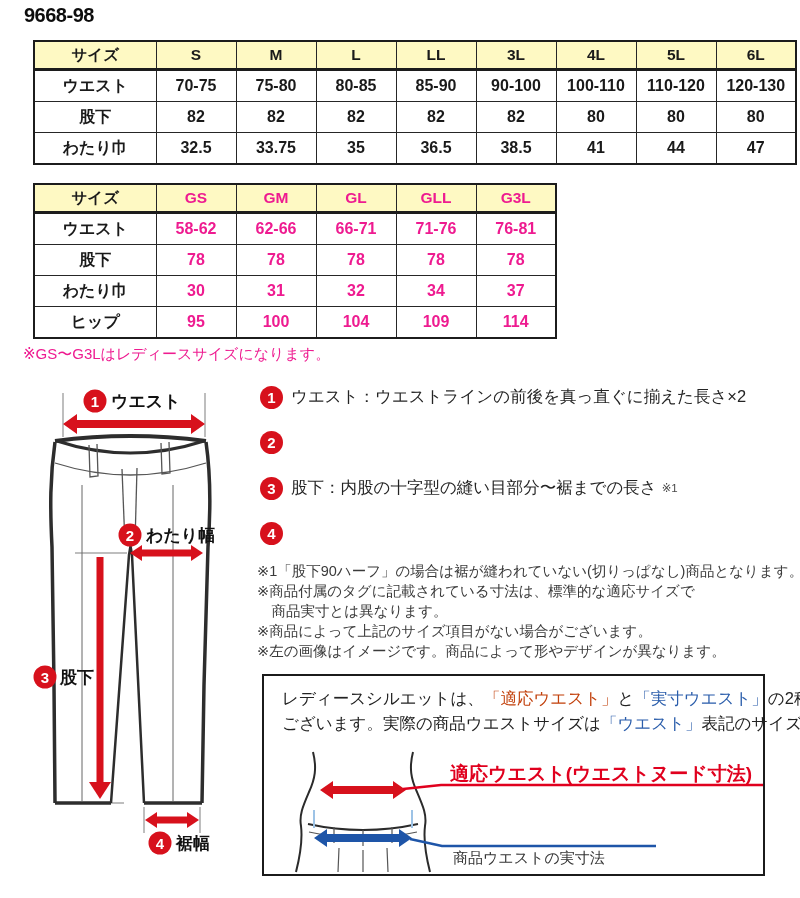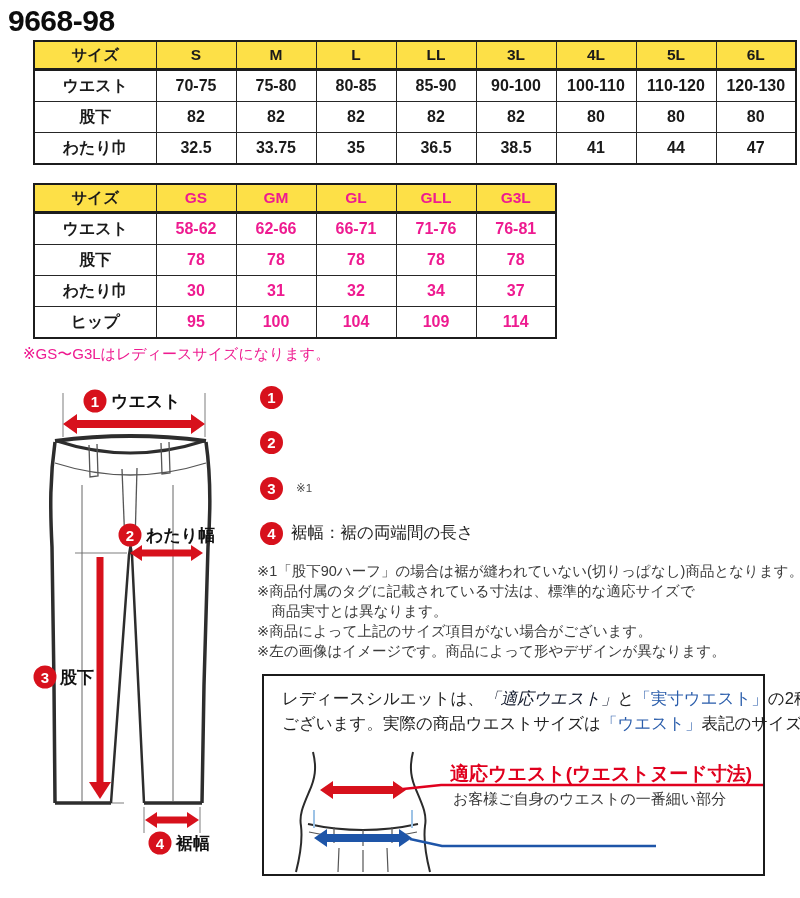--- a/index.html
+++ b/index.html
@@ -2,42 +2,42 @@
 <html><head>
 <meta charset="utf-8">
 <style>
   html,body{margin:0;padding:0;}
   body{
     position:relative;width:800px;height:898px;background:#fff;overflow:hidden;
     font-family:"Liberation Sans","DejaVu Sans",sans-serif;color:#1a1a1a;
   }
   .abs{position:absolute;}
   
-  .title{left:8px;top:4px;font-size:30px;font-weight:800;letter-spacing:-0.5px;color:#0d0d0d;}
+  .title{left:24px;top:4px;font-size:20px;font-weight:800;letter-spacing:-0.5px;color:#0d0d0d;}
   
   table.size{border-collapse:collapse;table-layout:fixed;font-weight:bold;font-size:16px;}
   table.size td{border:1px solid #262626;text-align:center;vertical-align:middle;padding:0;overflow:hidden;}
-  table.size tr.hdr td{background:#fde047;height:26px;border-bottom:3px solid #1c1c1c;font-size:15.5px;}
+  table.size tr.hdr td{background:#fef9c3;height:26px;border-bottom:3px solid #1c1c1c;font-size:15.5px;}
   table.size tr.data td{height:30px;background:#fff;border-top:1.5px solid #2a2a2a;}
   table.size{border:2px solid #1c1c1c;}
   #t2 tr.hdr td.sz, #t2 tr.data td.val{color:var(--pink);}
   .pink-note{left:23px;top:345px;font-size:15px;color:var(--pink);}
   
   .legend-item{position:absolute;left:260px;height:24px;display:flex;align-items:center;white-space:nowrap;}
   .num-circle{width:23px;height:23px;border-radius:50%;background:var(--red);color:#fff;
     font-size:15px;font-weight:bold;display:inline-flex;align-items:center;justify-content:center;
     margin-right:8px;flex:0 0 23px;}
   .legend-text{font-size:16.5px;color:#242424;}
   .legend-suffix{font-size:11.5px;color:#4a4a4a;margin-left:5px;}
   
   .notes{left:257px;top:561px;font-size:14.5px;line-height:20px;color:#3a3a3a;white-space:nowrap;}
   
   .info-box{left:262px;top:674px;width:503px;height:202px;border:2px solid #1b1b1b;box-sizing:border-box;background:#fff;}
   .ib-par{position:absolute;left:18px;top:10px;width:472px;font-size:16.5px;line-height:25px;color:#222;white-space:nowrap;}
-  .t-red{color:#0f172a;font-style:italic;}
+  .t-red{color:#c2410c;}
   .t-blue{color:#2a5dab;}
   .ib-label-red{position:absolute;left:186px;top:85px;font-size:19px;font-weight:bold;color:#e0001e;white-space:nowrap;}
   .ib-desc-red{position:absolute;left:189px;top:114px;font-size:15px;color:#333;white-space:nowrap;}
   .ib-label-blue{position:absolute;left:186px;top:143px;font-size:19px;font-weight:bold;color:#1e55a8;white-space:nowrap;}
   .ib-desc-blue{position:absolute;left:189px;top:173px;font-size:15px;color:#333;white-space:nowrap;}
   :root{--pink:#ee1b90;--red:#d7111c;--blue:#1e55a8;}
   svg text.anno{font-family:"Liberation Sans","DejaVu Sans",sans-serif;font-weight:bold;}
 </style>
 </head>
 <body>
@@ -198,31 +198,32 @@
     <text class="anno" x="35" y="298" font-size="17" fill="#111">股下</text>
 
     <circle cx="135" cy="458" r="11.5" fill="#d7111c"></circle>
     <text class="anno" x="135" y="463.5" font-size="15" fill="#fff" text-anchor="middle">4</text>
     <text class="anno" x="151" y="464" font-size="17" fill="#111">裾幅</text>
   </g>
 </svg>
 
 <div class="legend-item" style="top:385px;">
   <span class="num-circle">1</span>
+  <span class="legend-text">ウエスト：ウエストラインの前後を真っ直ぐに揃えた長さ×2</span>
 </div>
 <div class="legend-item" style="top:430px;">
   <span class="num-circle">2</span>
 </div>
 <div class="legend-item" style="top:476px;">
   <span class="num-circle">3</span>
+  <span class="legend-text">股下：内股の十字型の縫い目部分〜裾までの長さ</span>
   <span class="legend-suffix">※1</span>
 </div>
 <div class="legend-item" style="top:521px;">
   <span class="num-circle">4</span>
-  <span class="legend-text">裾幅：裾の両端間の長さ</span>
 </div>
 
 <div class="abs notes">
   <div>※1「股下90ハーフ」の場合は裾が縫われていない(切りっぱなし)商品となります。</div>
   <div>※商品付属のタグに記載されている寸法は、標準的な適応サイズで</div>
   <div>　商品実寸とは異なります。</div>
   <div>※商品によって上記のサイズ項目がない場合がございます。</div>
   <div>※左の画像はイメージです。商品によって形やデザインが異なります。</div>
 </div>
 
@@ -247,14 +248,14 @@
     </g>
     <polygon fill="#d7111c" points="56,114 69,105 69,110 129,110 129,105 142,114 129,123 129,118 69,118 69,123"></polygon>
     <polygon fill="#1e55a8" points="50,162 63,153 63,158 135,158 135,153 148,162 135,171 135,166 63,166 63,171"></polygon>
     <g>
       <path d="M 139 113 L 177 109 L 499 109" stroke="#e0001e" stroke-width="2.5" fill="none"></path>
       <path d="M 146 163 L 178 170 L 392 170" stroke="#1e55a8" stroke-width="2.5" fill="none"></path>
     </g>
   </svg>
 
   <div class="ib-label-red">適応ウエスト(ウエストヌード寸法)</div>
-  <div class="ib-desc-red">お客様ご自身のウエストの一番細い部分</div>
+  <div class="ib-desc-blue">商品ウエストの実寸法</div>
 </div>
 
 </body></html>

